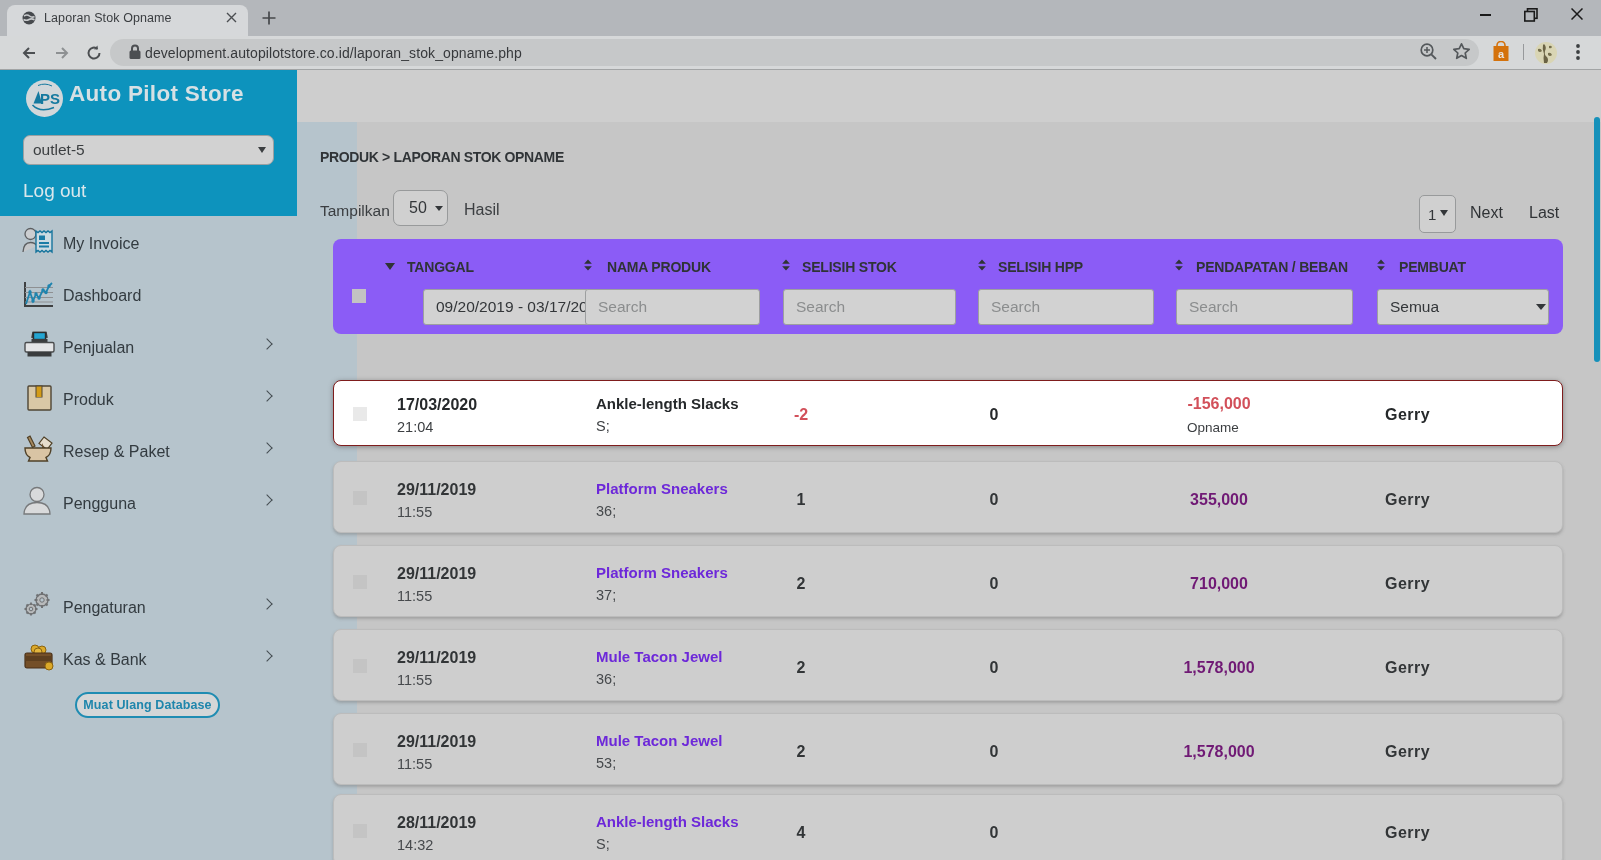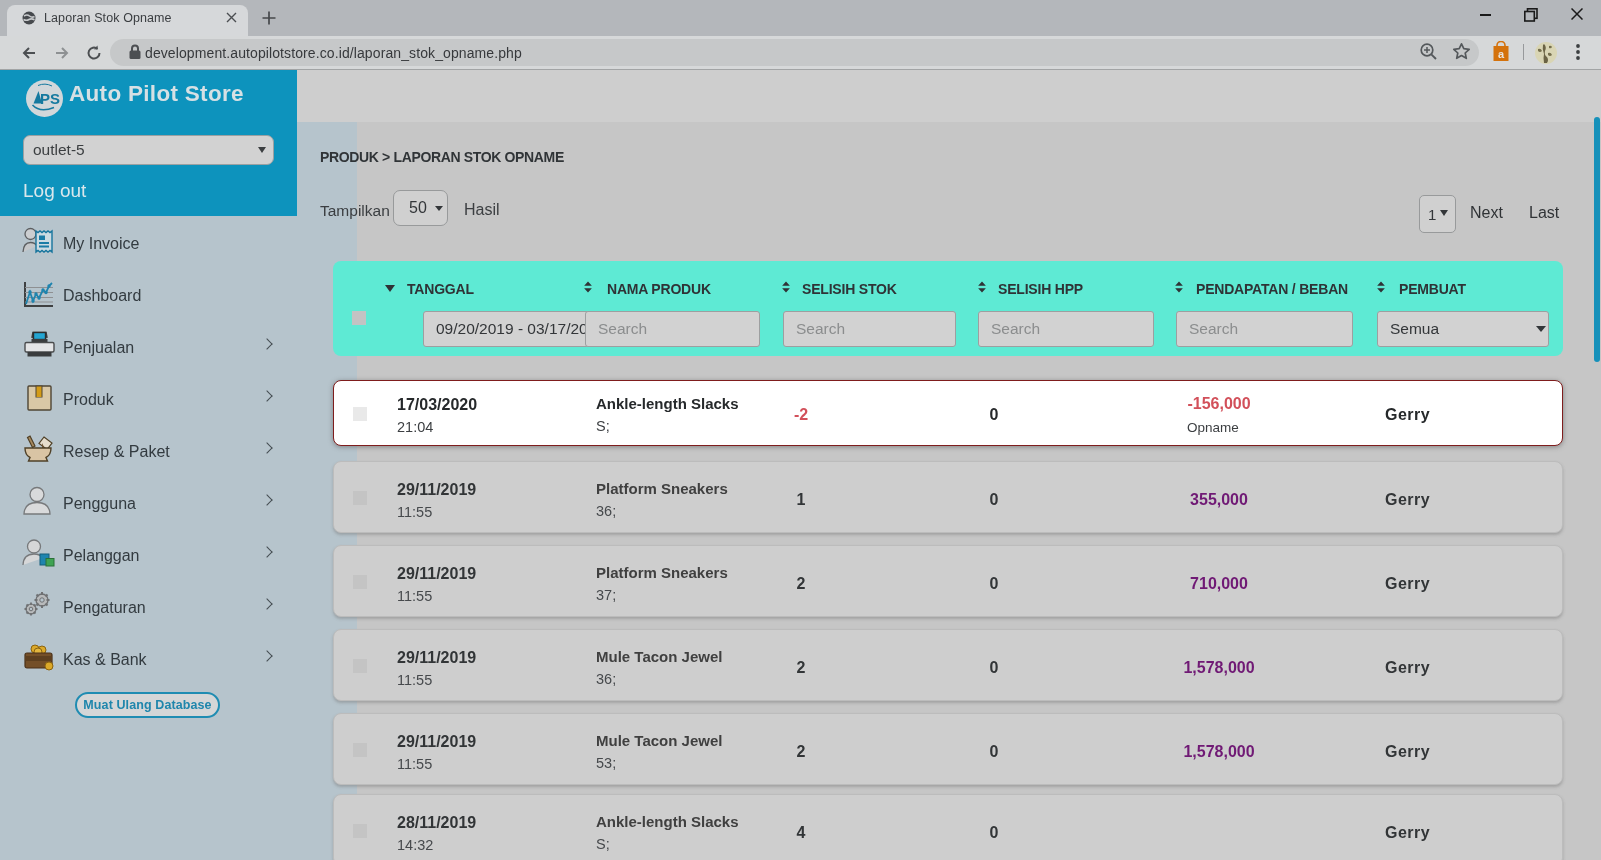--- a/index.html
+++ b/index.html
@@ -33,33 +33,33 @@
   #tampil { left:320px; top:202px; font-size:15.5px; color:#3b3e41; }
   #sel50 { left:393px; top:190px; width:55px; height:36px; background:#d0d0d0; border:1px solid #989a9b; border-radius:7px; }
   #sel50 span { position:absolute; left:15px; top:8px; font-size:16px; color:#333639; }
   #hasil { left:464px; top:201px; font-size:16px; color:#3b3e41; }
   #pagesel { left:1419px; top:195px; width:37px; height:38px; background:#d0d0d0; border:1px solid #989a9b; border-radius:5px; }
   #pagesel span { position:absolute; left:8px; top:10px; font-size:15px; color:#333639; }
   #pgnext { left:1470px; top:204px; font-size:16px; color:#303336; }
   #pglast { left:1529px; top:204px; font-size:16px; color:#303336; }
 
   
-  #thead { left:333px; top:261px; width:1230px; height:95px; background:#5eead4; border-radius:8px; }
+  #thead { left:333px; top:239px; width:1230px; height:95px; background:#8b5cf6; border-radius:8px; }
   .hlabel { position:absolute; top:20px; font-size:14px; font-weight:bold; color:#2f3336; letter-spacing:-0.2px; }
   .hinput { position:absolute; top:50px; height:36px; background:#d2d2d2; border:1px solid #9d9fa0; border-radius:3px; }
   .ph { position:absolute; left:12px; top:8px; font-size:15.5px; color:#8b8d8e; }
   .sorticon { position:absolute; top:20px; width:10px; height:12px; }
   #hcb { left:19px; top:50px; width:14px; height:14px; background:#c3c3c3; }
 
   .row { left:333px; width:1230px; height:72px; background:#cecece; border:1px solid #bcbcbc; border-radius:8px; box-shadow:0 2px 3px rgba(120,120,120,0.45); }
   #row1 { top:380px; height:66px; background:#ffffff; border:1px solid #7f1d1d; box-shadow:0 1px 5px rgba(90,90,90,0.6); }
   .cb { position:absolute; left:19px; width:14px; height:14px; background:#c4c4c4; }
   #row1 .cb { background:#e9e9e9; }
   .c1a { position:absolute; font-size:16px; font-weight:bold; color:#323537; }
-  .c2a { position:absolute; font-size:15px; font-weight:bold; color:#404040; }
+  .c2a { position:absolute; font-size:15px; font-weight:bold; color:#6d28d9; }
   .c1b,.c2b { position:absolute; font-size:14.5px; color:#46494c; }
   .c1a { left:63px; } .c1b { left:63px; }
   .c2a { left:262px; } .c2b { left:262px; }
   .c3 { position:absolute; left:417px; width:100px; text-align:center; font-size:16px; font-weight:bold; color:#323537; }
   .c4 { position:absolute; left:610px; width:100px; text-align:center; font-size:16px; font-weight:bold; color:#323537; }
   .c5a { position:absolute; left:835px; width:100px; text-align:center; font-size:16px; font-weight:bold; color:#701a75; }
   .c5b { position:absolute; left:835px; width:100px; text-align:center; font-size:13.5px; color:#46494c; }
   .c6 { position:absolute; left:1051px; font-size:16px; font-weight:bold; color:#323537; letter-spacing:0.5px; }
   .red { color:#d2505a !important; }
   #row1 .c1a, #row1 .c2a, #row1 .c4, #row1 .c6 { color:#26292b; }
@@ -207,30 +207,20 @@
       <span class="michev"></span>
     </div>
   <div class="abs mi" style="top:408px;">
     <svg class="miicon" viewBox="0 0 34 34">
       <circle cx="15" cy="9.5" r="7" fill="#d9dadb" stroke="#77797b" stroke-width="1.3"></circle>
       <path d="M2 29 Q2.5 17.5 15 17.5 Q27.5 17.5 28 29 Z" fill="#d9dadb" stroke="#77797b" stroke-width="1.3"></path>
     </svg>
       <span class="milabel">Pengguna</span>
       <span class="michev"></span>
     </div>
-  <div class="abs mi" style="top:460px;">
-    <svg class="miicon" viewBox="0 0 34 34">
-      <circle cx="12" cy="9.5" r="6.5" fill="#d6d7d8" stroke="#77797b" stroke-width="1.3"></circle>
-      <path d="M1 28 Q1.5 17 12 17 Q18 17 21 21" fill="#d6d7d8" stroke="#77797b" stroke-width="1.3"></path>
-      <rect x="18" y="17" width="9" height="11" fill="#1e84ae" stroke="#155e7c" stroke-width="1"></rect>
-      <rect x="24" y="21.5" width="8" height="7.5" fill="#3fa353" stroke="#2a7038" stroke-width="1"></rect>
-    </svg>
-      <span class="milabel">Pelanggan</span>
-      <span class="michev"></span>
-    </div>
   <div class="abs mi" style="top:512px;">
     <svg class="miicon" viewBox="0 0 34 34">
       <g stroke="#6f7173" fill="#b8babb">
         <circle cx="20" cy="11" r="6" stroke-width="1.3"></circle>
           <circle cx="20" cy="11" r="2.2" fill="#b6c4cc"></circle>
         <path d="M20 3 v3 M20 16 v3 M12.5 11 h3 M24.5 11 h3 M14.5 5.5 l2 2 M23.5 14.5 l2 2 M25.5 5.5 l-2 2 M16.5 14.5 l-2 2" stroke-width="2"></path>
         <circle cx="9" cy="20" r="5" stroke-width="1.2"></circle>
           <circle cx="9" cy="20" r="1.8" fill="#b6c4cc"></circle>
         <path d="M9 13.5 v2.5 M9 24 v2.5 M2.5 20 h2.5 M13 20 h2.5 M4.5 15.5 l1.7 1.7 M11.8 22.8 l1.7 1.7 M13.5 15.5 l-1.7 1.7 M6.2 22.8 l-1.7 1.7" stroke-width="1.8"></path>
       </g>

